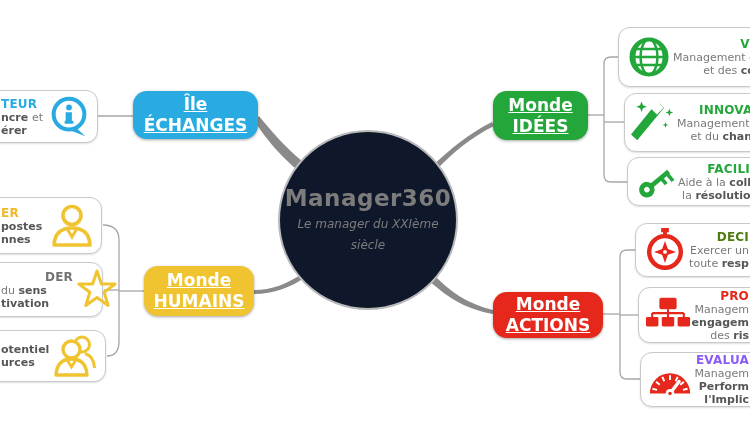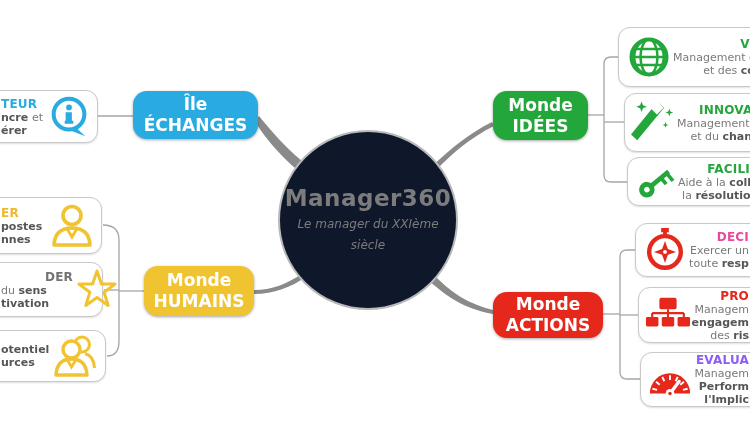--- a/index.html
+++ b/index.html
@@ -15,21 +15,21 @@
     display:flex;flex-direction:column;justify-content:center;align-items:center;
     z-index:2;box-sizing:border-box;text-align:center;
   }
   .center-title{font-size:23px;font-weight:bold;color:#7c7c7c;letter-spacing:.5px;}
   .center-sub{font-size:12px;font-style:italic;color:#7c7c7c;width:150px;line-height:21px;margin-top:3px;}
   
   .topic{
     position:absolute;z-index:3;border-radius:14px;color:#fff;font-weight:bold;
     display:flex;flex-direction:column;justify-content:center;align-items:center;
     font-size:17px;line-height:21px;text-align:center;
-    box-shadow:0 1px 3px rgba(0,0,0,.35);box-sizing:border-box;
+    box-shadow:0 1px 3px rgba(0,0,0,.35);box-sizing:border-box;text-decoration:underline;
   }
   .topic.blue{background:#29abe2;}
   .topic.green{background:#23a73b;}
   .topic.yellow{background:#f0c330;}
   .topic.red{background:#e5281b;}
   
   .leaf{
     position:absolute;z-index:2;background:#fff;border:1px solid #c9c9c9;border-radius:12px;
     box-shadow:0 1px 2px rgba(0,0,0,.13);display:flex;align-items:center;box-sizing:border-box;
   }
@@ -209,21 +209,21 @@
     <div class="leaf-icon">
       <svg width="46" height="46" viewBox="0 0 48 48">
         <rect x="20" y="1" width="8" height="4.5" fill="#e5281b"></rect>
         <rect x="22" y="5" width="4" height="4" fill="#e5281b"></rect>
         <circle cx="24" cy="26" r="16.5" fill="none" stroke="#e5281b" stroke-width="4.6"></circle>
         <polygon points="24,14.5 27,23 35.5,26 27,29 24,37.5 21,29 12.5,26 21,23" fill="#e5281b"></polygon>
         <circle cx="24" cy="26" r="2" fill="#fff"></circle>
       </svg>
     </div>
     <div class="leaf-text" style="margin-right:20px;">
-        <div class="tline title"><span class="b" style="color: #ec4899;">DECI</span></div>
+        <div class="tline title"><span class="b" style="color: #4d7c0f;">DECI</span></div>
         <div class="tline"><span>Exercer un</span></div>
         <div class="tline"><span>toute </span><span class="b">resp</span></div>
       </div>
   </div>
 
   <div class="leaf right" style="left:638px;top:287px;width:132px;height:56px;">
     <div class="leaf-icon">
       <svg width="46" height="46" viewBox="0 0 48 48">
         <rect x="15" y="6" width="18" height="12" rx="2" fill="#e5281b"></rect>
         <path d="M24 18 V22 M7.5 22 H40.5 M7.5 22 V26 M24 22 V26 M40.5 22 V26" stroke="#e5281b" stroke-width="2.2" fill="none"></path>

